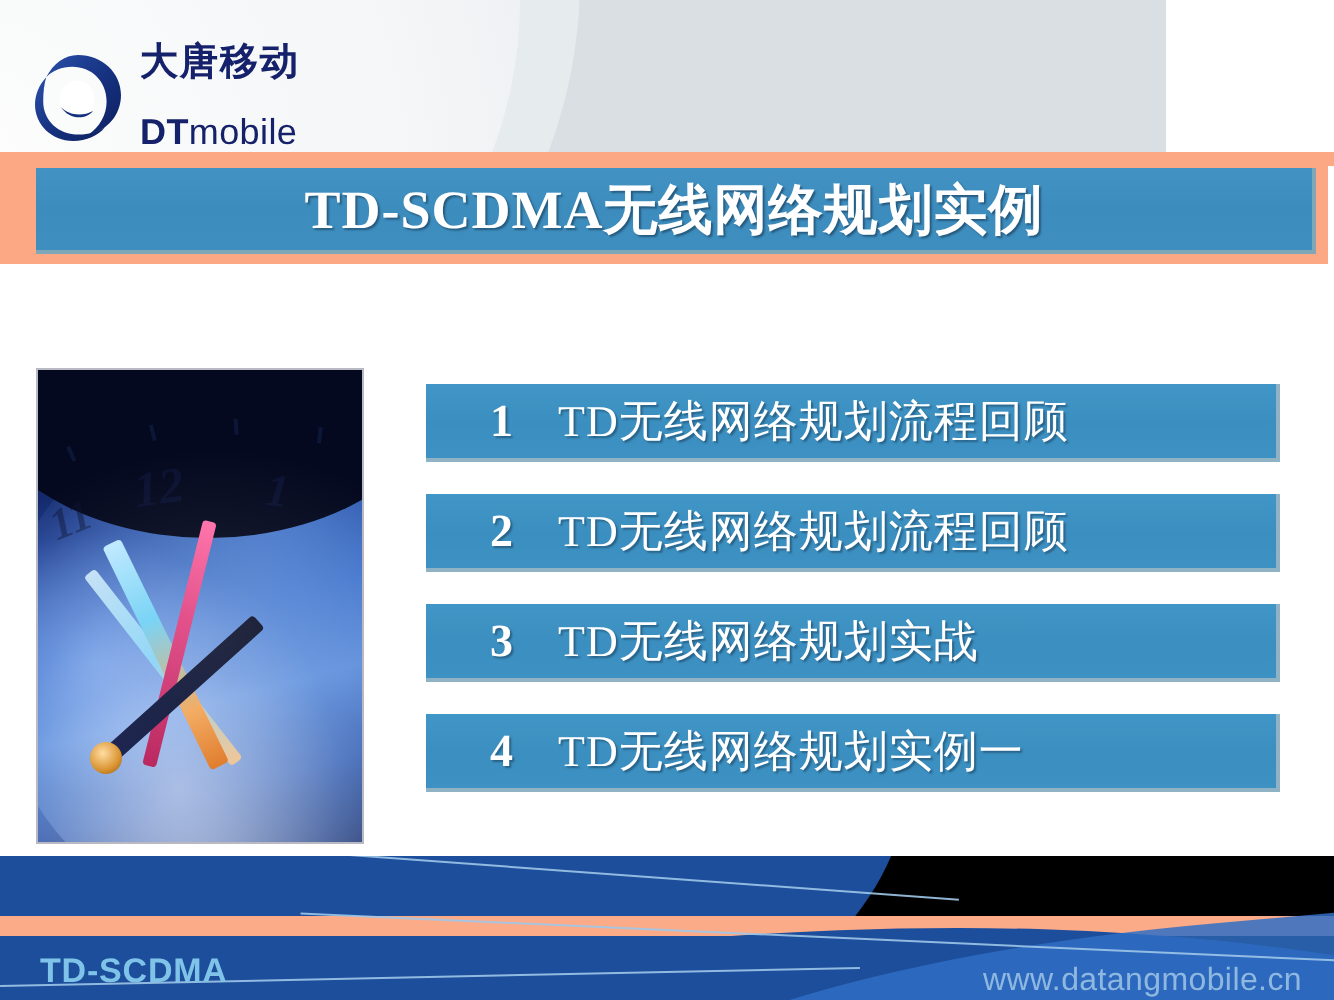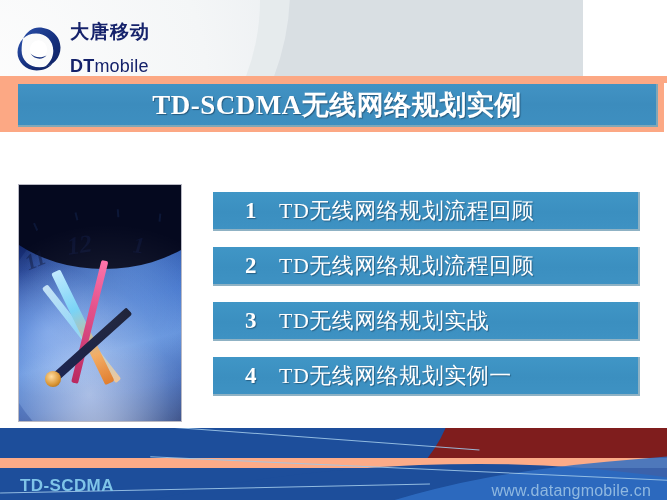--- a/index.html
+++ b/index.html
@@ -281,21 +281,21 @@
   }
 
   
   .footer {
     position: absolute;
     left: 0;
     top: 428px;
     width: 667px;
     height: 72px;
     overflow: hidden;
-    background: #7f1d1d;
+    background: #000000;
   }
   .f-wave-back {
     position: absolute;
     left: -60px;
     top: -26px;
     width: 520px;
     height: 210px;
     background: #1d4e9b;
     border-radius: 0 0 100% 0;
     transform: rotate(-3.5deg);

